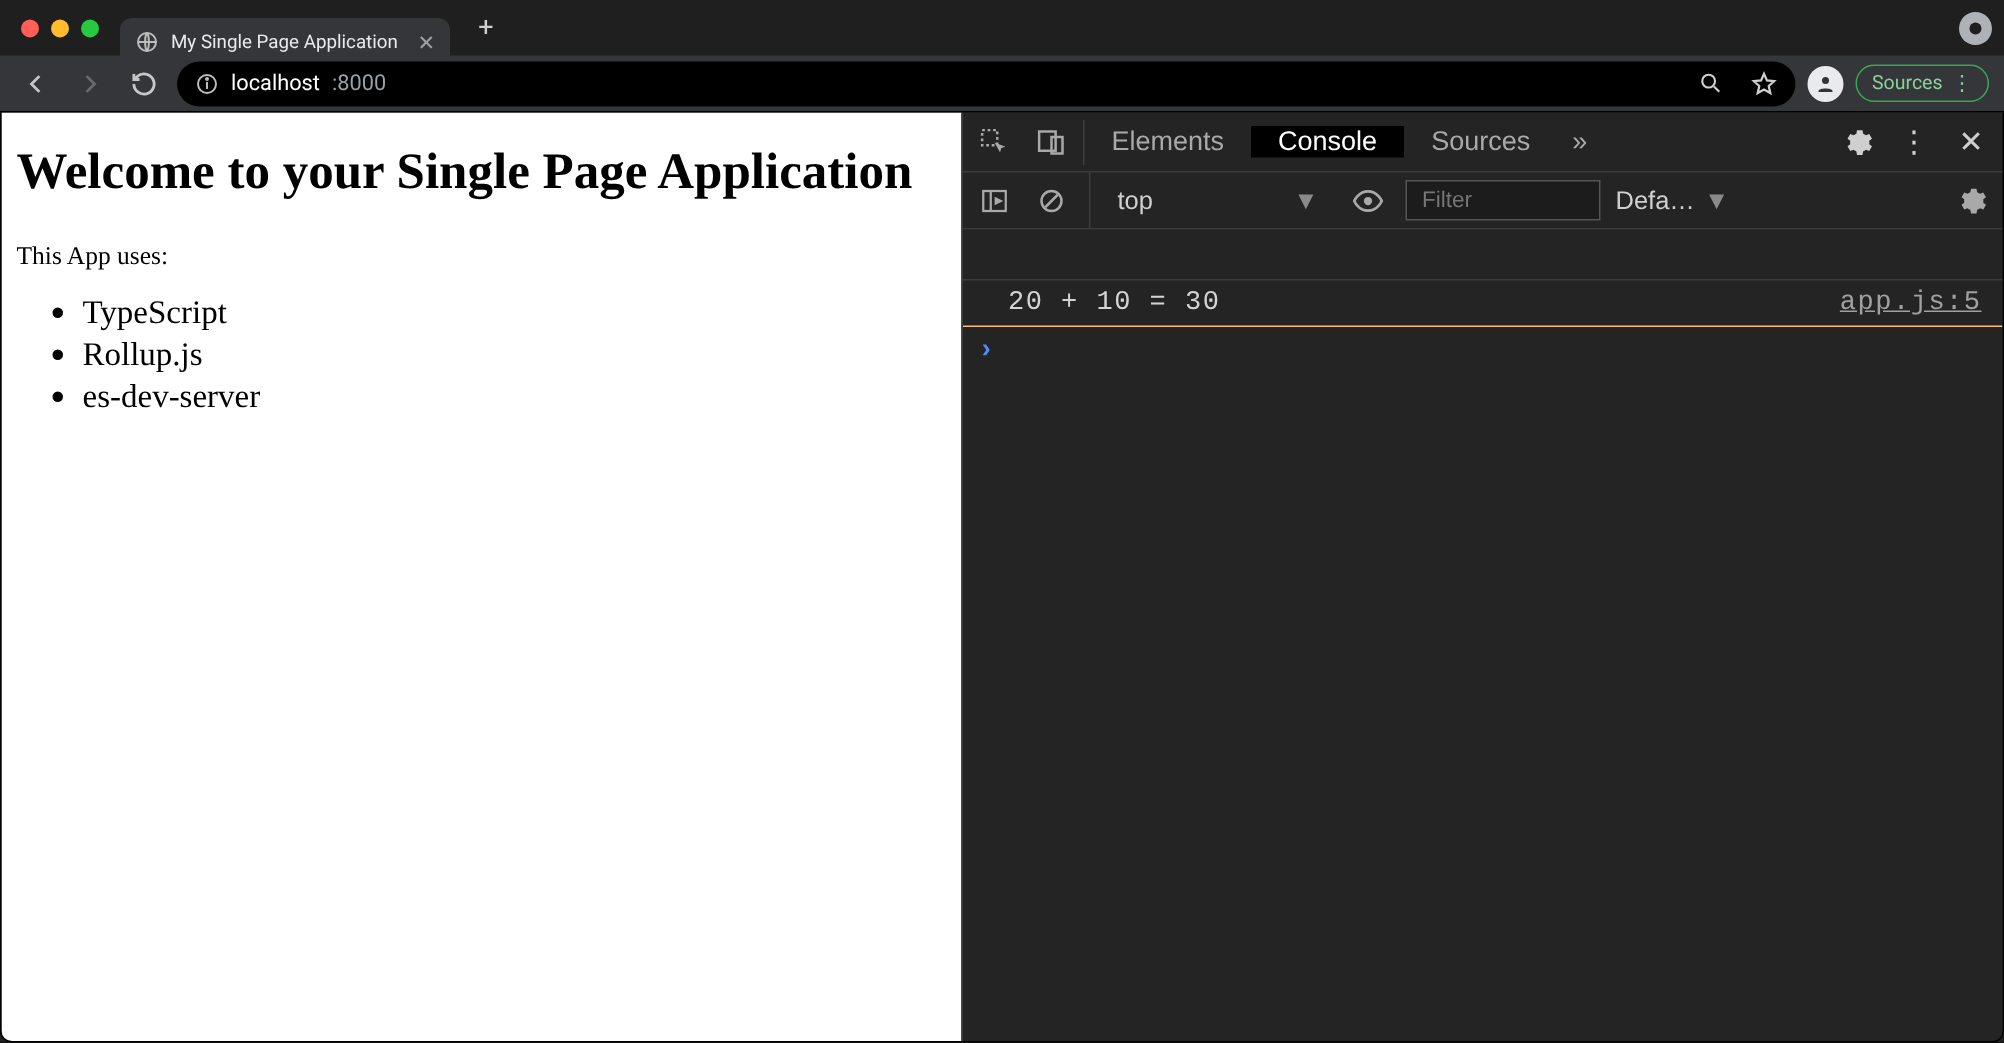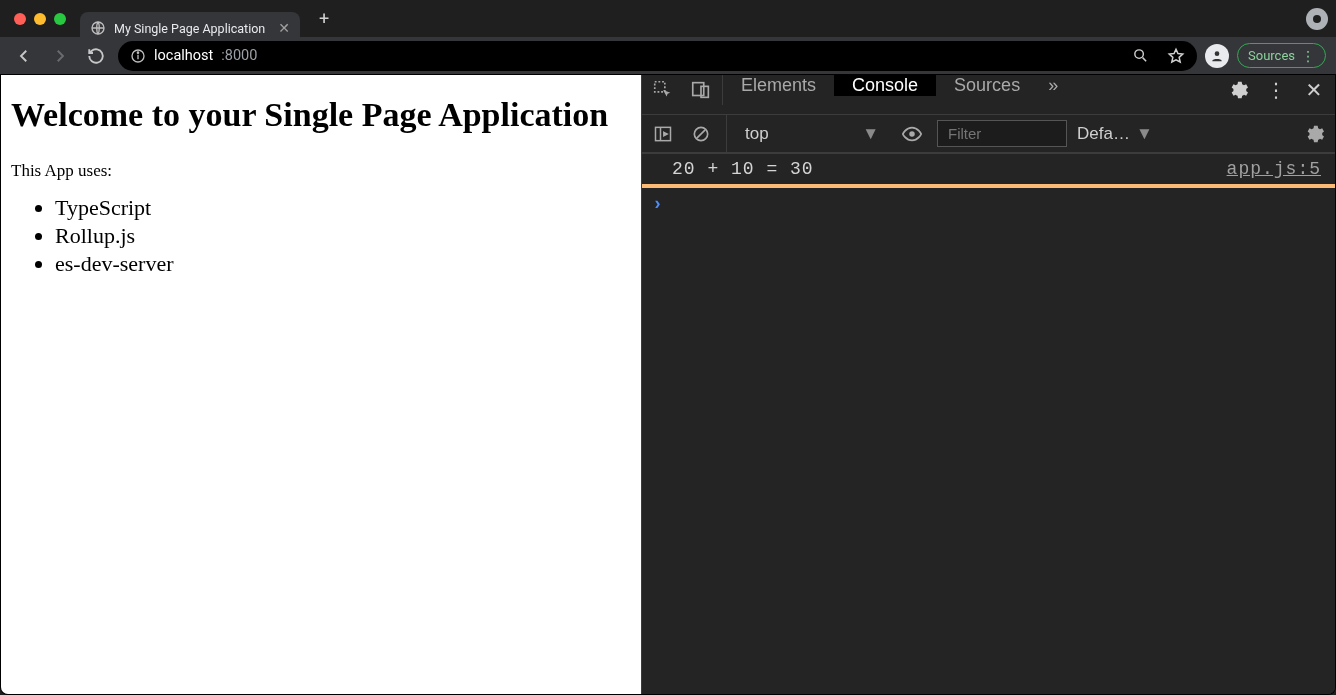--- a/index.html
+++ b/index.html
@@ -87,21 +87,21 @@
   .page li { margin: 2px 0; }
 
   
   .devtools {
     flex: 1; background: #242424; color: #cfcfcf; display: flex; flex-direction: column;
     border-left: 1px solid #3c3c3c; font-family: sans-serif;
     min-width: 0;
   }
 
   .dt-tabs {
-    height: 40px; display: flex; align-items: flex-start; border-bottom: 1px solid #3c3c3c;
+    height: 40px; display: flex; align-items: center; border-bottom: 1px solid #3c3c3c;
     font-size: 18px; color: #a9a9a9;
   }
   .dt-icongroup { display: flex; align-items: center; padding: 0 6px; gap: 8px; border-right: 1px solid #3c3c3c; }
   .dt-icon { width: 30px; height: 30px; display: flex; align-items: center; justify-content: center; cursor: pointer; color: #a9a9a9; }
   .dt-tab { padding: 0 18px; display: flex; align-items: center; cursor: pointer; }
   .dt-tab.active { background: #000; color: #fff; }
   .dt-right { margin-left: auto; display: flex; align-items: center; gap: 8px; padding: 0 6px; }
   .dt-right .dt-icon { color: #cfcfcf; }
 
   .dt-sub {
@@ -116,22 +116,22 @@
   .ctx-select .chev { color: #8a8a8a; }
   .dt-sub input.filter {
     background: #1c1c1c; border: 1px solid #555; color: #ccc; font-size: 15px;
     padding: 4px 10px; width: 130px; outline: none;
   }
   .dt-sub .levels { display: flex; align-items: center; gap: 6px; color: #cfcfcf; cursor: pointer; justify-content: center; }
   .dt-sub .gear-right { margin-left: auto; }
 
   .dt-body { flex: 1; background: #242424; font-family: Menlo, Consolas, "Courier New", monospace; font-size: 18px; }
   .log-row {
-    display: flex; padding: 5px 14px 5px 30px; border-bottom: 4px solid #fdba74;
-    color: #d4d4d4; align-items: flex-start;
+    display: flex; padding: 5px 14px 5px 30px; border-bottom: 1px solid #fdba74;
+    color: #d4d4d4; align-items: flex-start; margin-top: 33px;
   }
   .log-row:first-child { border-top: 1px solid #3c3c3c; }
   .log-msg { flex: 1; letter-spacing: 1px; white-space: pre; }
   .log-src { color: #a0a0a0; text-decoration: underline; cursor: pointer; letter-spacing: 1px; }
   .prompt {
     padding: 6px 10px; color: #4f8ef7; font-size: 18px; font-weight: bold;
   }
 
   svg { display: block; }
 </style>

